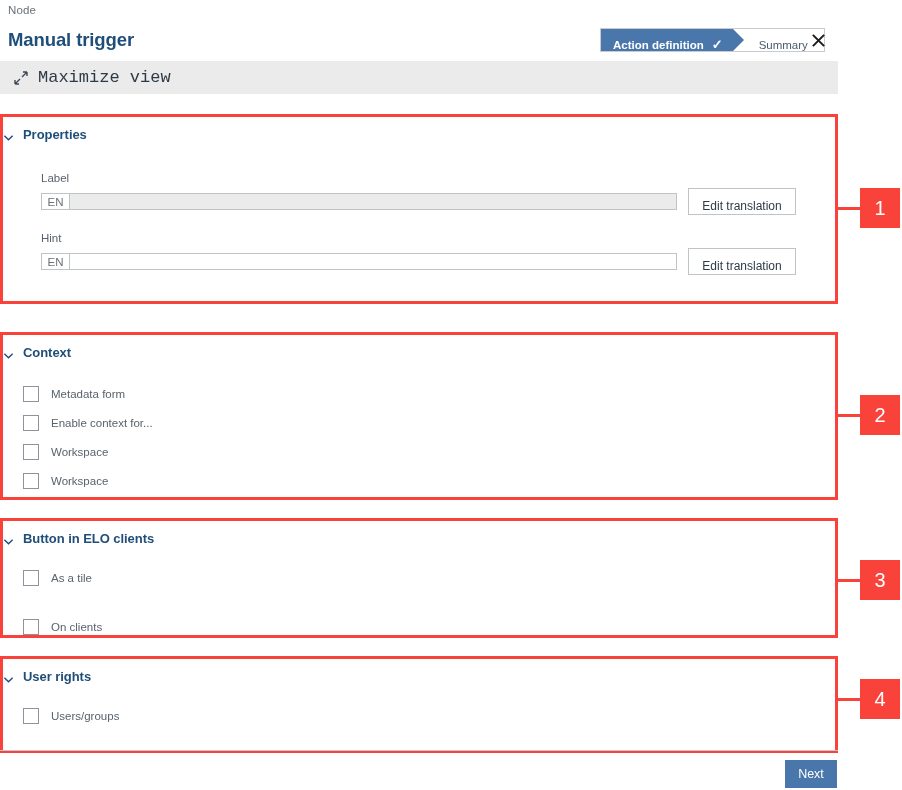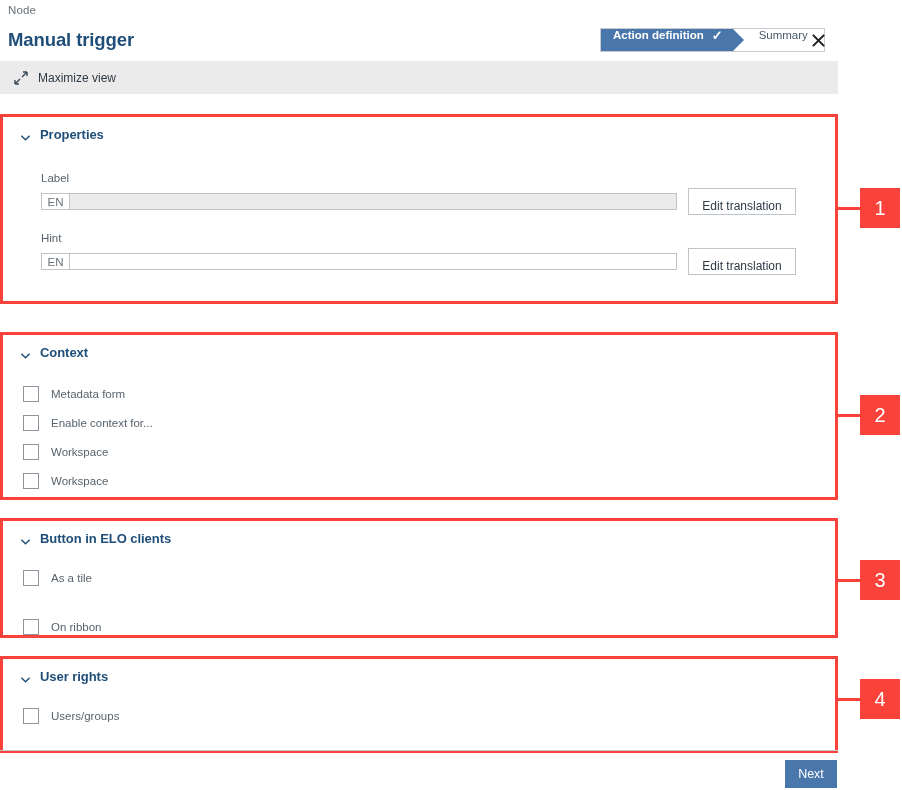--- a/index.html
+++ b/index.html
@@ -41,21 +41,21 @@
     left: 600px; top: 28px;
     height: 24px;
     display: flex;
     align-items: stretch;
     border: 1px solid #c8ccd0;
     background: #ffffff;
   }
   .step {
     position: relative;
     display: flex;
-    align-items: flex-start;
+    align-items: flex-end;
     font-size: 11.5px;
     white-space: nowrap;
   }
   .step.active {
     background: #4a77ab;
     color: #ffffff;
     padding: 0 10px 0 12px;
     font-weight: bold;
   }
   .step.active .step-check {
@@ -101,37 +101,37 @@
     align-items: center;
   }
   .max-icon {
     margin-left: 13px;
     width: 16px; height: 16px;
     display: block;
     color: #3c4a57;
   }
   .max-label {
     margin-left: 9px;
-    font-size: 12px;
+    font-size: 17px;
     color: #2e3a46;
+    font-family: Liberation Mono, monospace;
   }
 
   
   .panel {
     position: absolute;
     left: 0;
     width: 838px;
     border: 3px solid #f9423a;
     background: #ffffff;
   }
   .panel-head {
     display: flex;
     align-items: center;
     height: 34px;
-    margin-left: 17px;
   }
   .chev {
     width: 11px; height: 11px;
     color: #1f4e79;
     display: block;
     margin-right: 9px;
   }
   .panel-title {
     font-size: 13px;
     font-weight: bold;
@@ -347,21 +347,21 @@
       </span>
       <span class="panel-title">Button in ELO clients</span>
     </div>
 
     <div class="cb-row" style="margin-top:13px;">
       <span class="cb"></span>
       <span class="cb-label">As a tile</span>
     </div>
     <div class="cb-row" style="margin-top:29px;">
       <span class="cb"></span>
-      <span class="cb-label">On ribbon</span>
+      <span class="cb-label">On clients</span>
     </div>
   </div>
 
   <div class="panel" style="top:656px; height:97px;">
     <div class="panel-head">
       <span class="chev">
         <svg width="11" height="11" viewBox="0 0 12 12" aria-hidden="true">
           <path d="M1.5 4 L6 8.5 L10.5 4" stroke="#1f4e79" stroke-width="1.5" fill="none"></path>
         </svg>
       </span>

